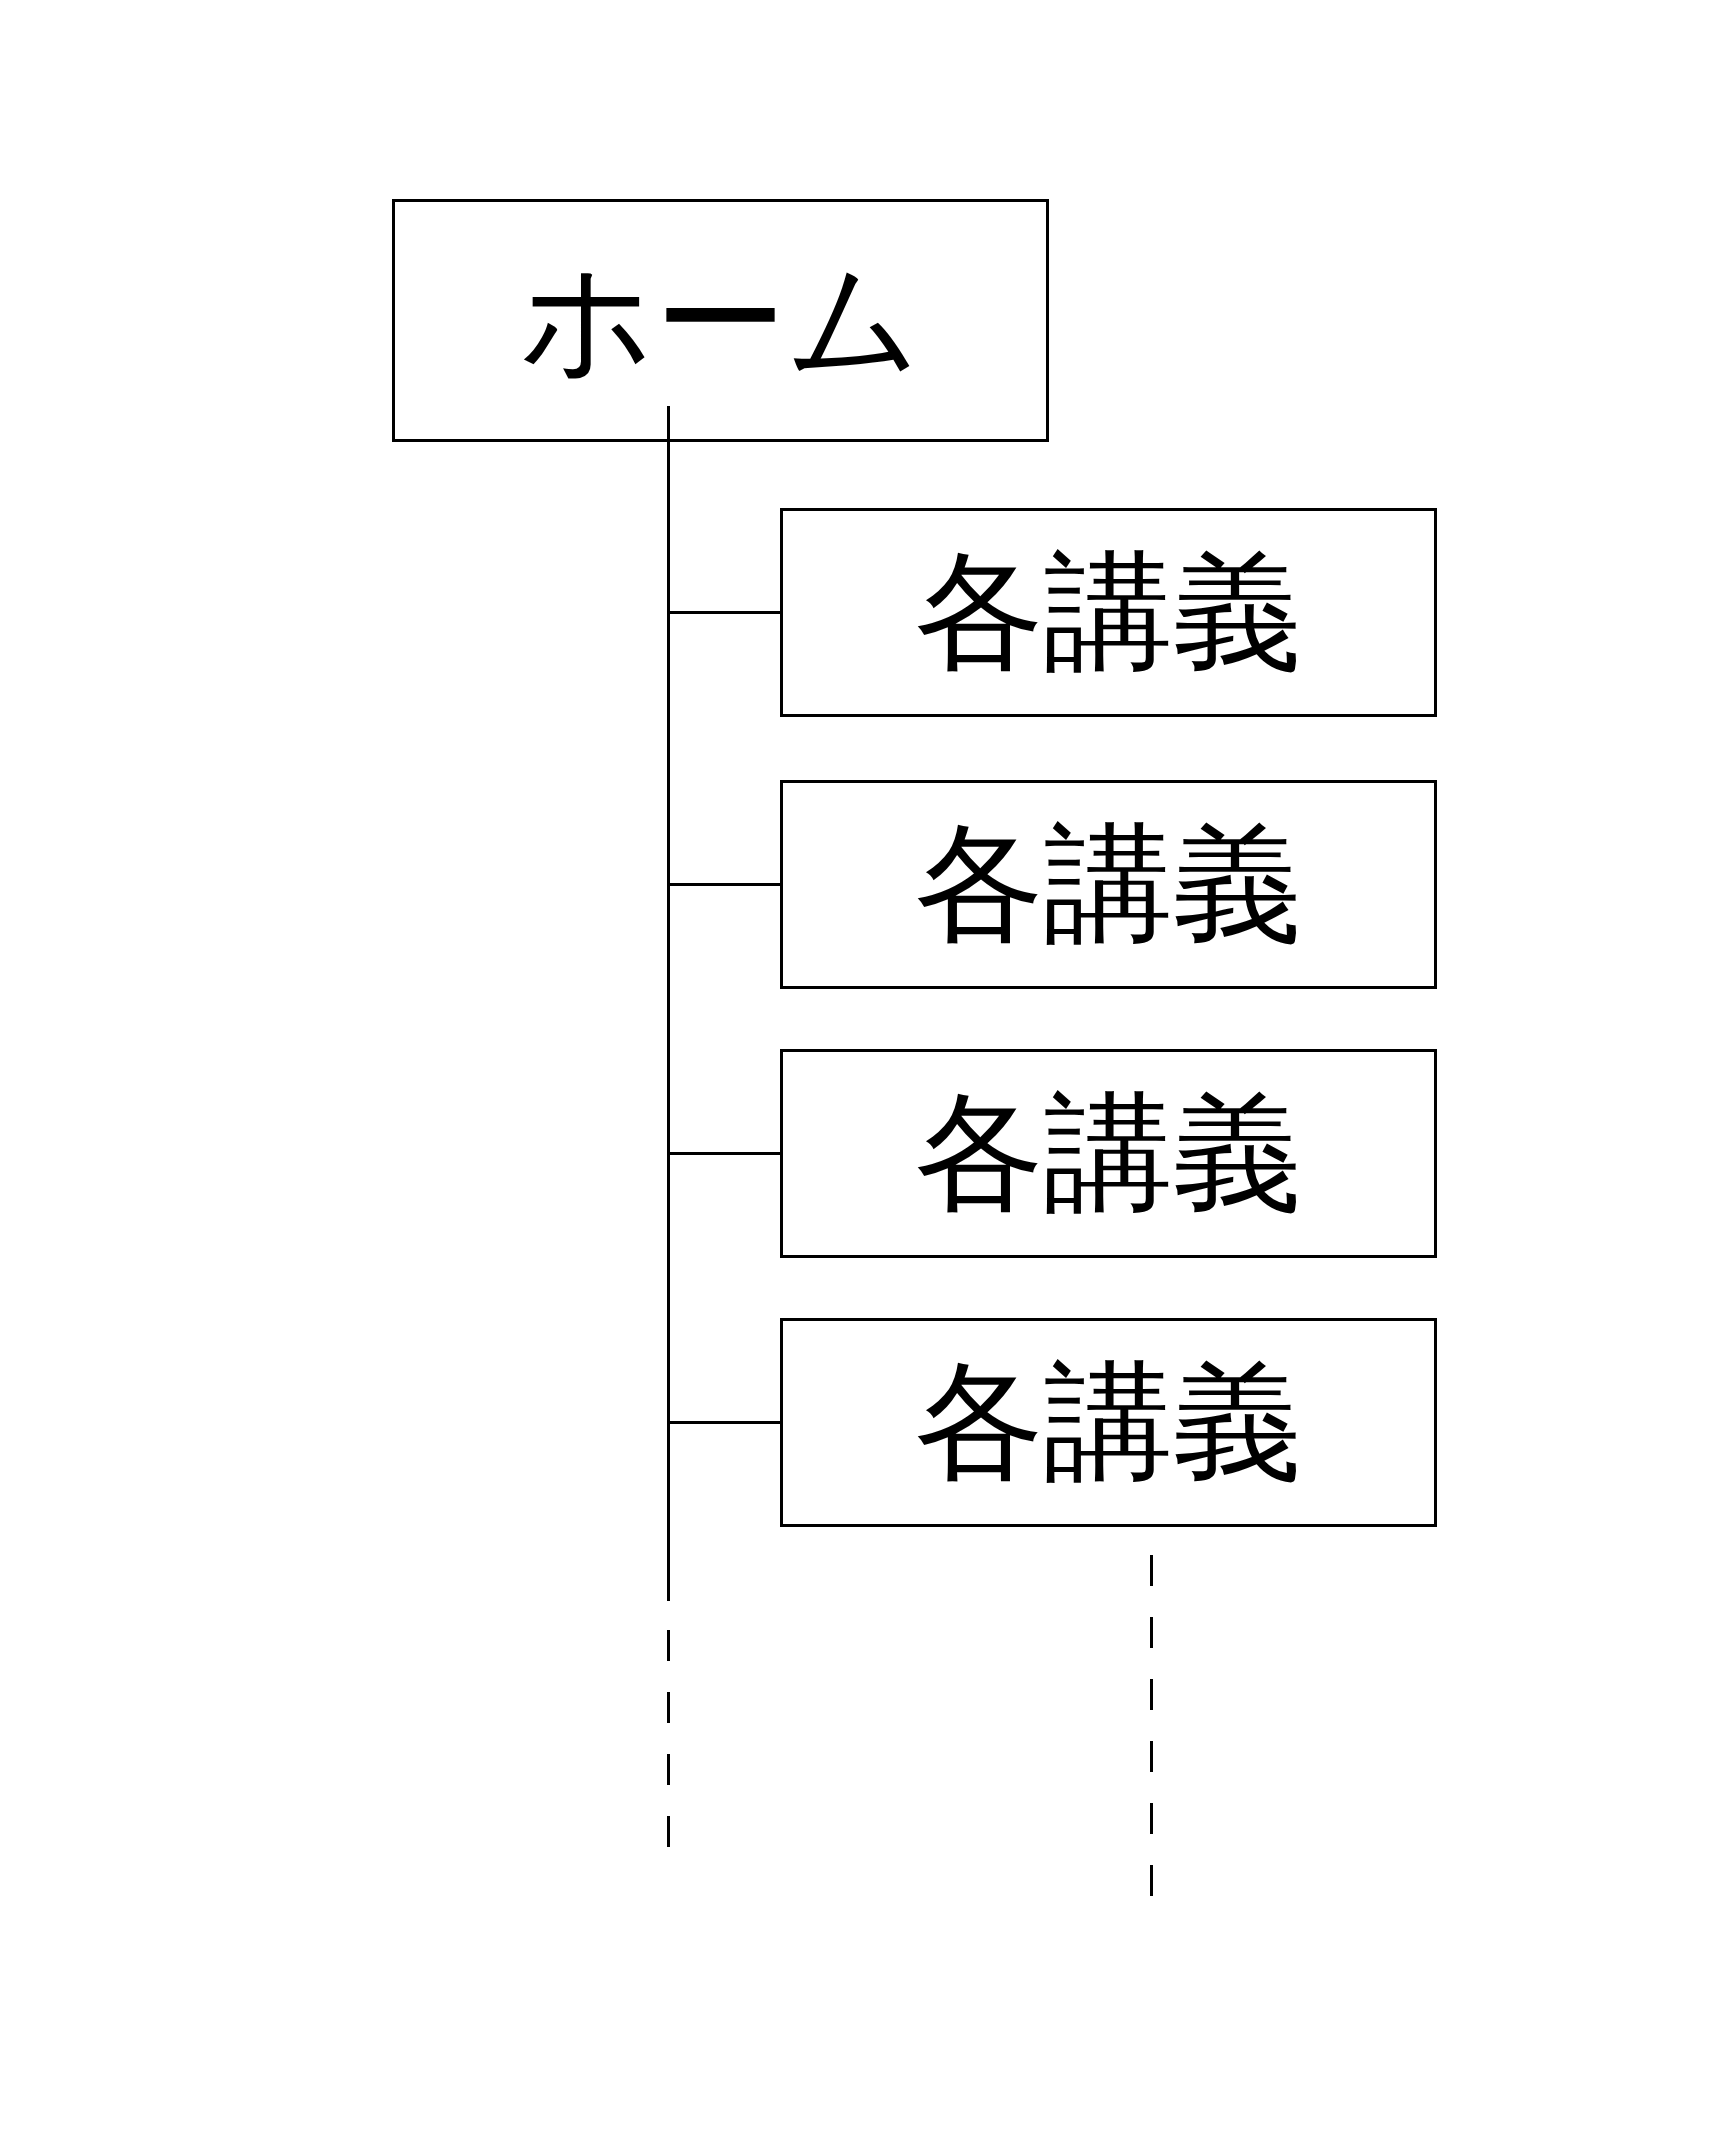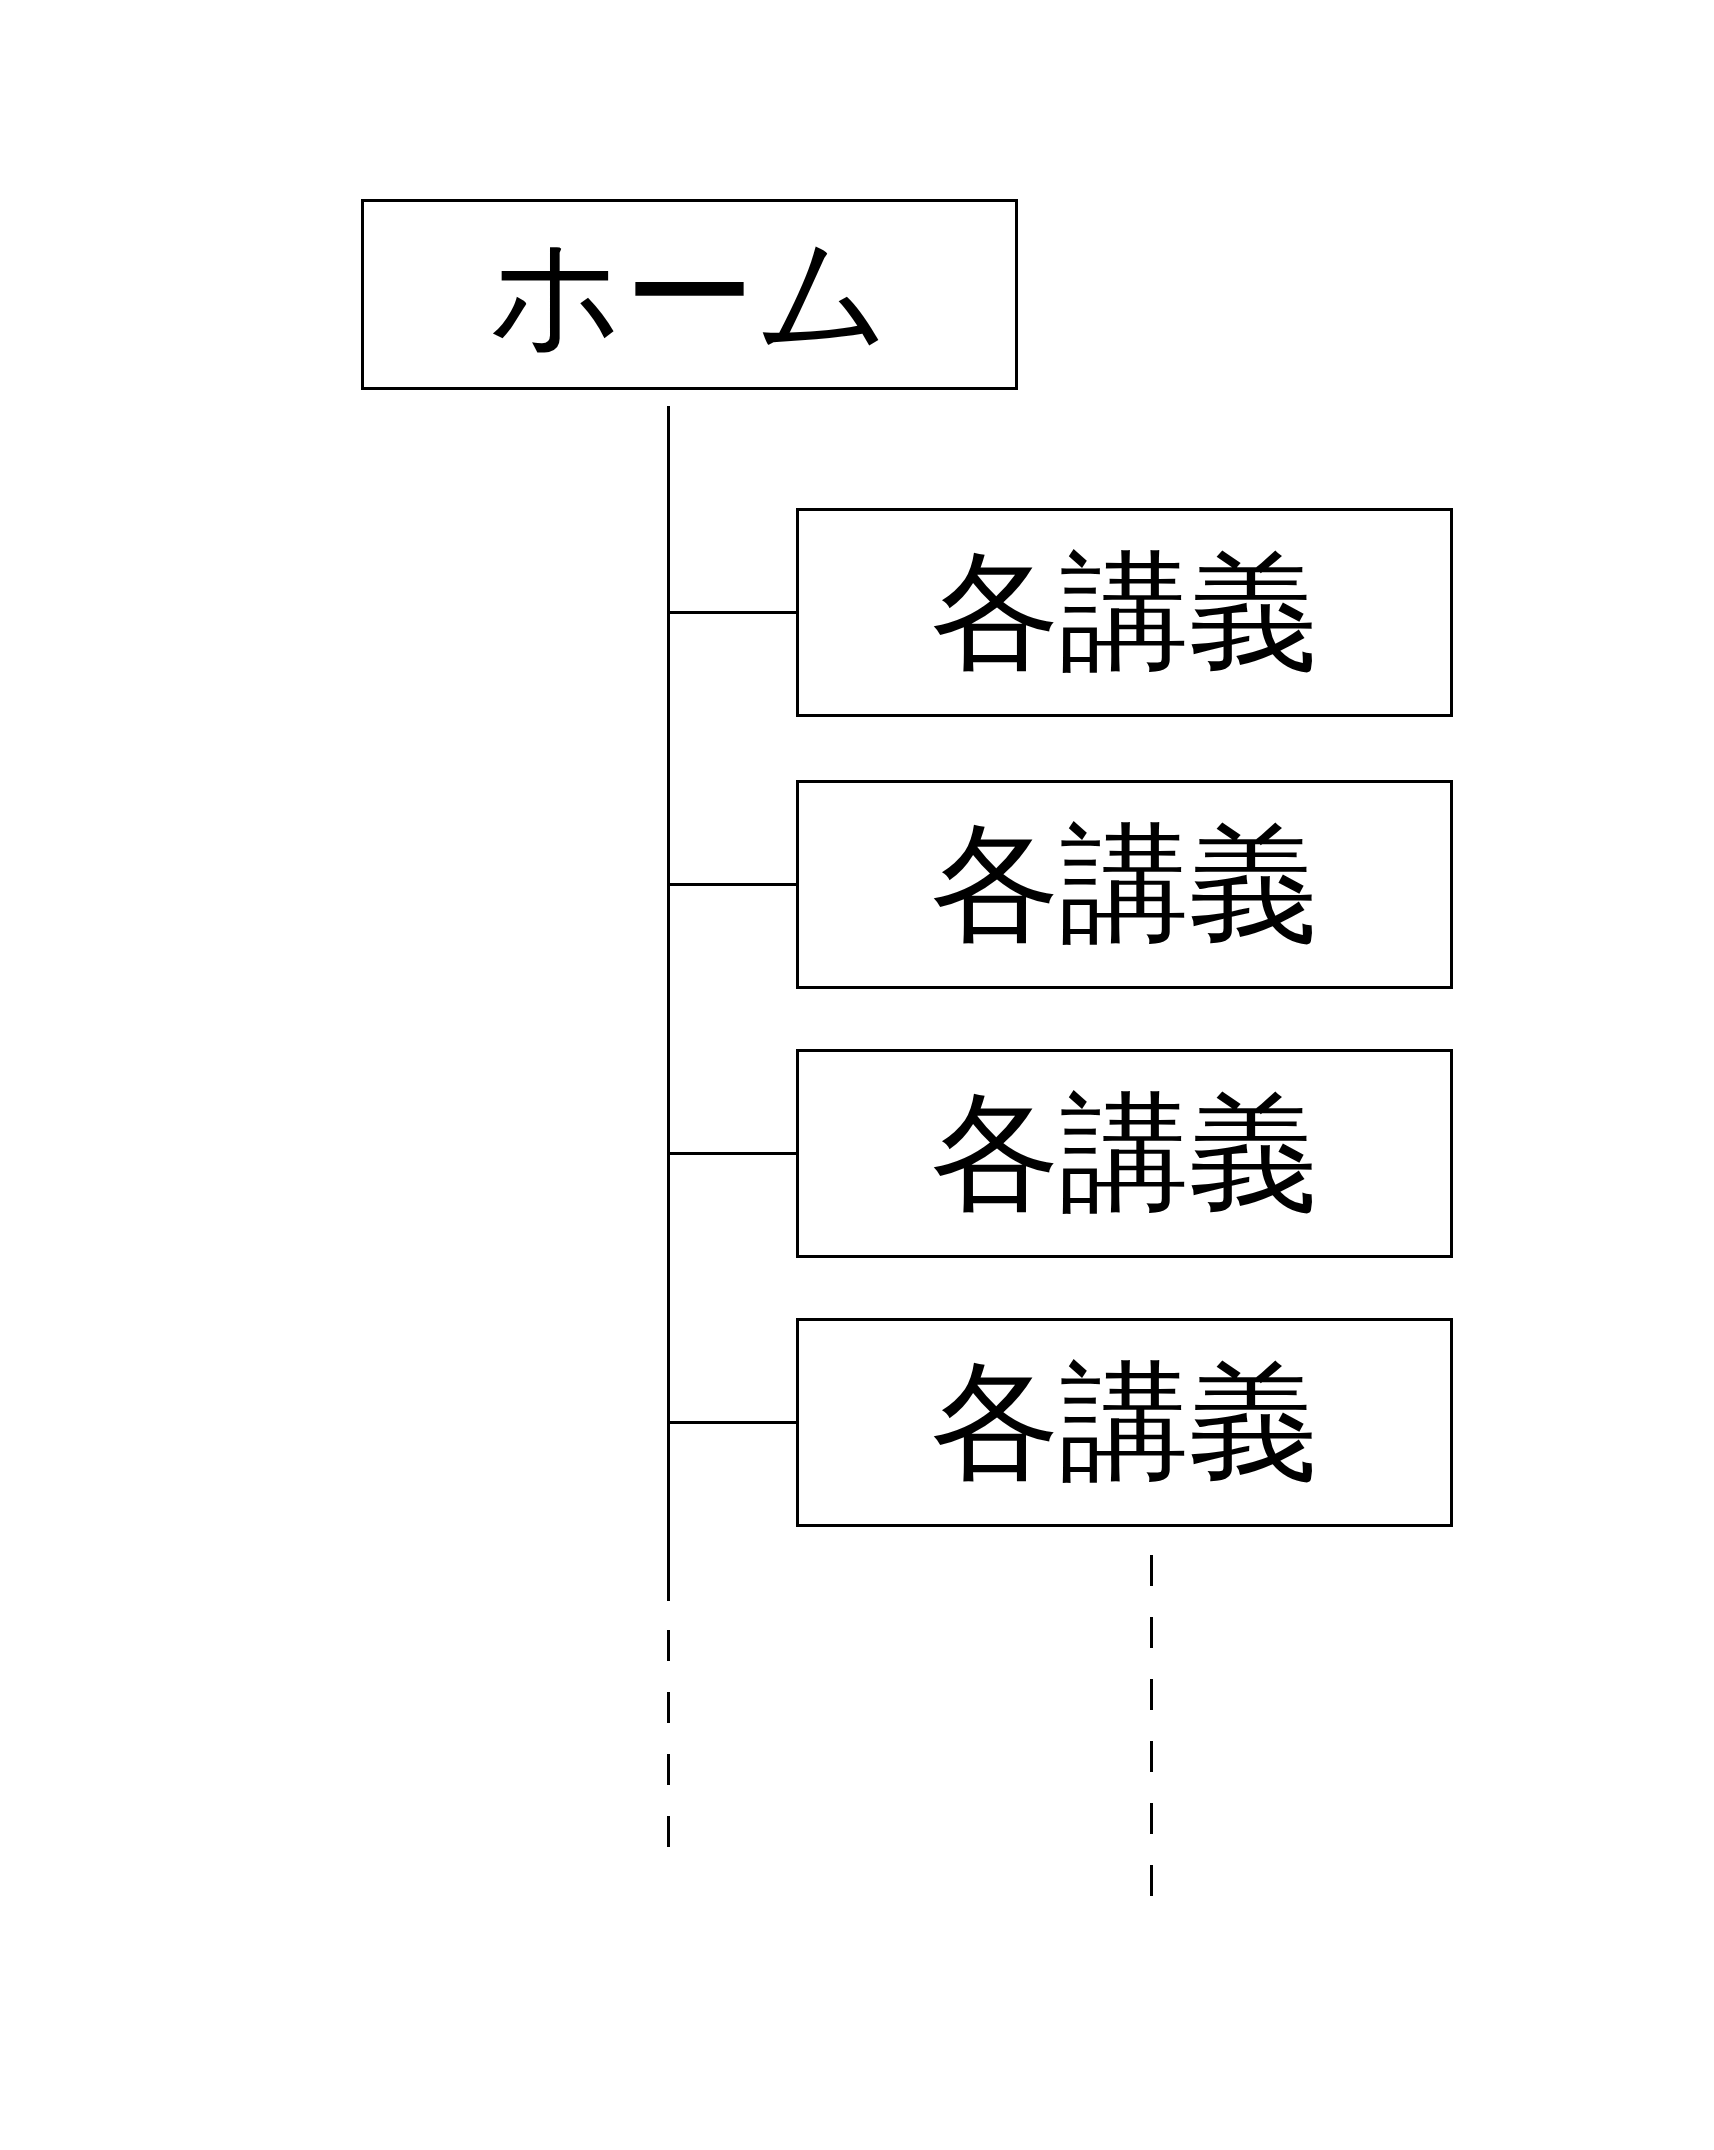--- a/index.html
+++ b/index.html
@@ -19,29 +19,29 @@
     position: absolute;
     border: 3.2px solid #000000;
     background: #ffffff;
     display: flex;
     align-items: center;
     justify-content: center;
     box-sizing: border-box;
     color: #000000;
   }
   .node-root {
-    left: 361px;
+    left: 392px;
     top: 199px;
     width: 657px;
-    height: 191px;
+    height: 243px;
     font-size: 132px;
     justify-content: center;
   }
   .node-child {
-    left: 796px;
+    left: 780px;
     width: 657px;
     height: 209px;
     font-size: 129px;
   }
   .node-child.c0 { top: 508px; }
   .node-child.c1 { top: 780px; }
   .node-child.c2 { top: 1049px; }
   .node-child.c3 { top: 1318px; }
 
   .line {

